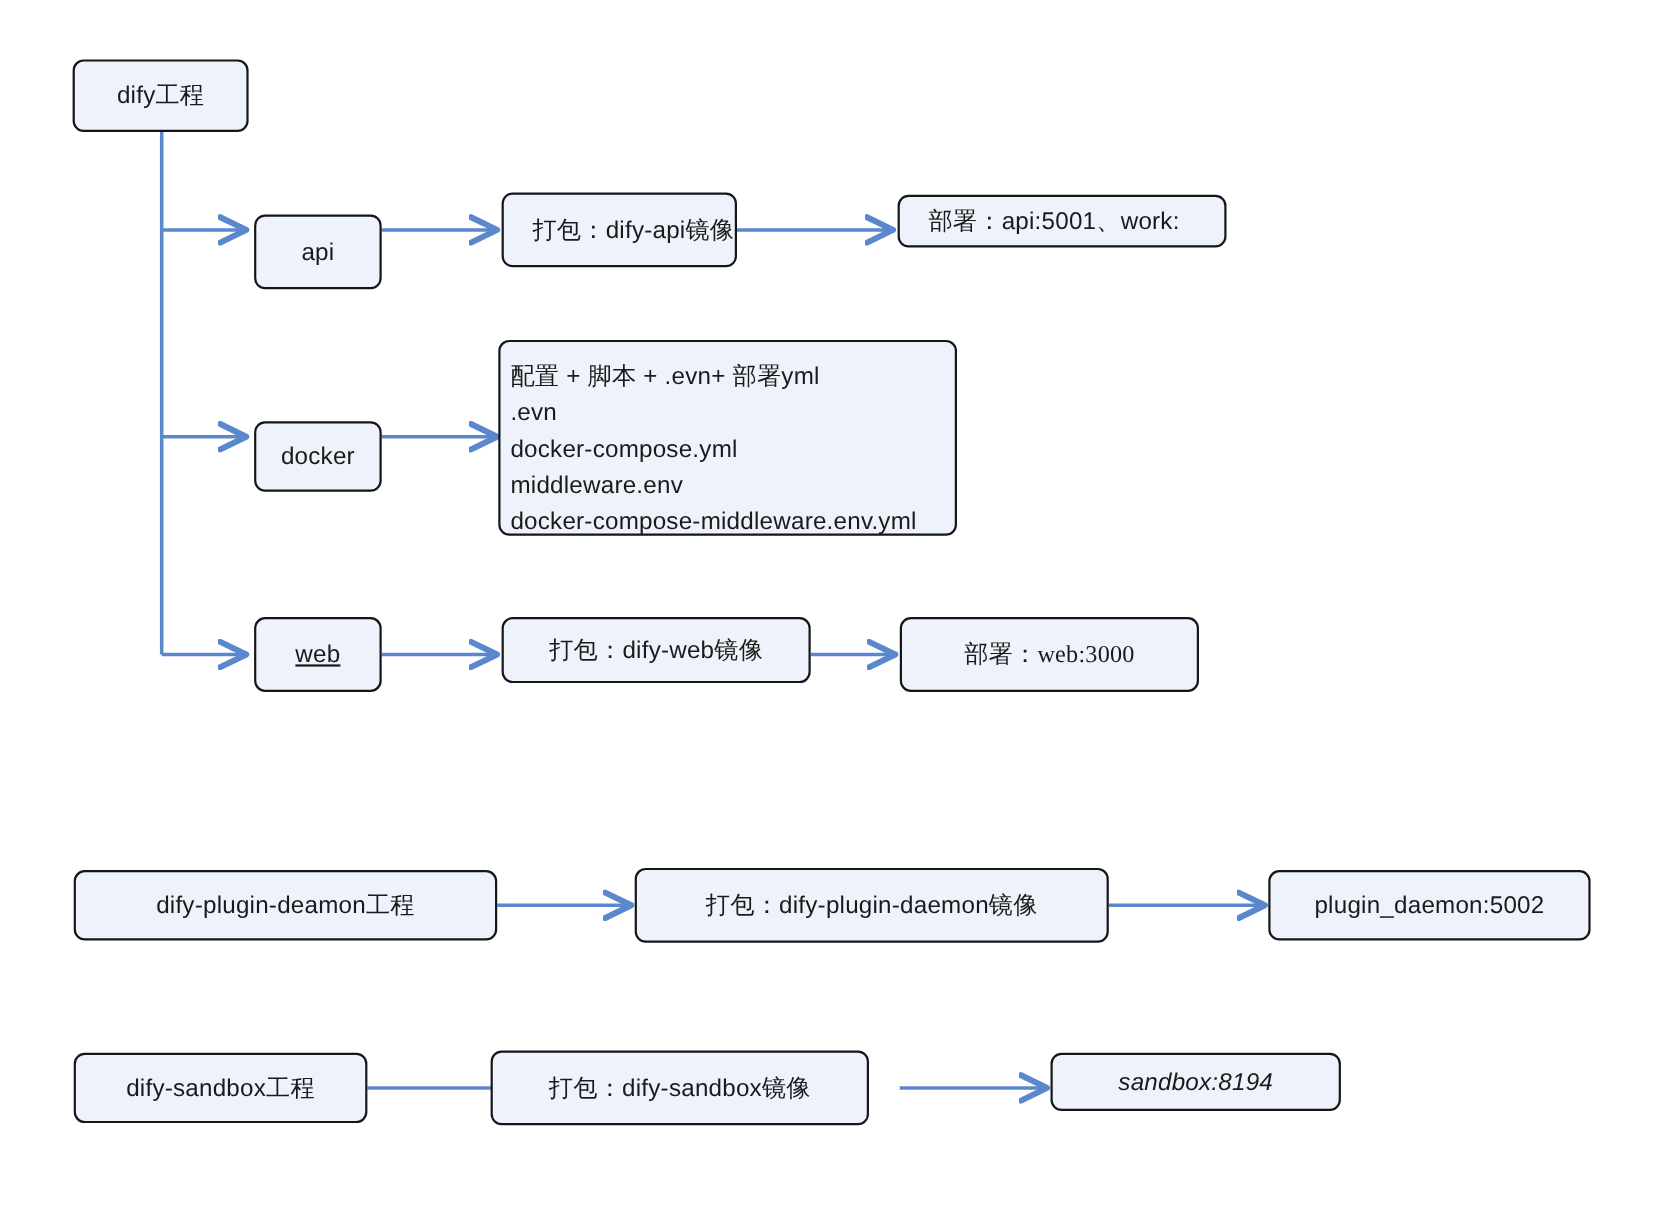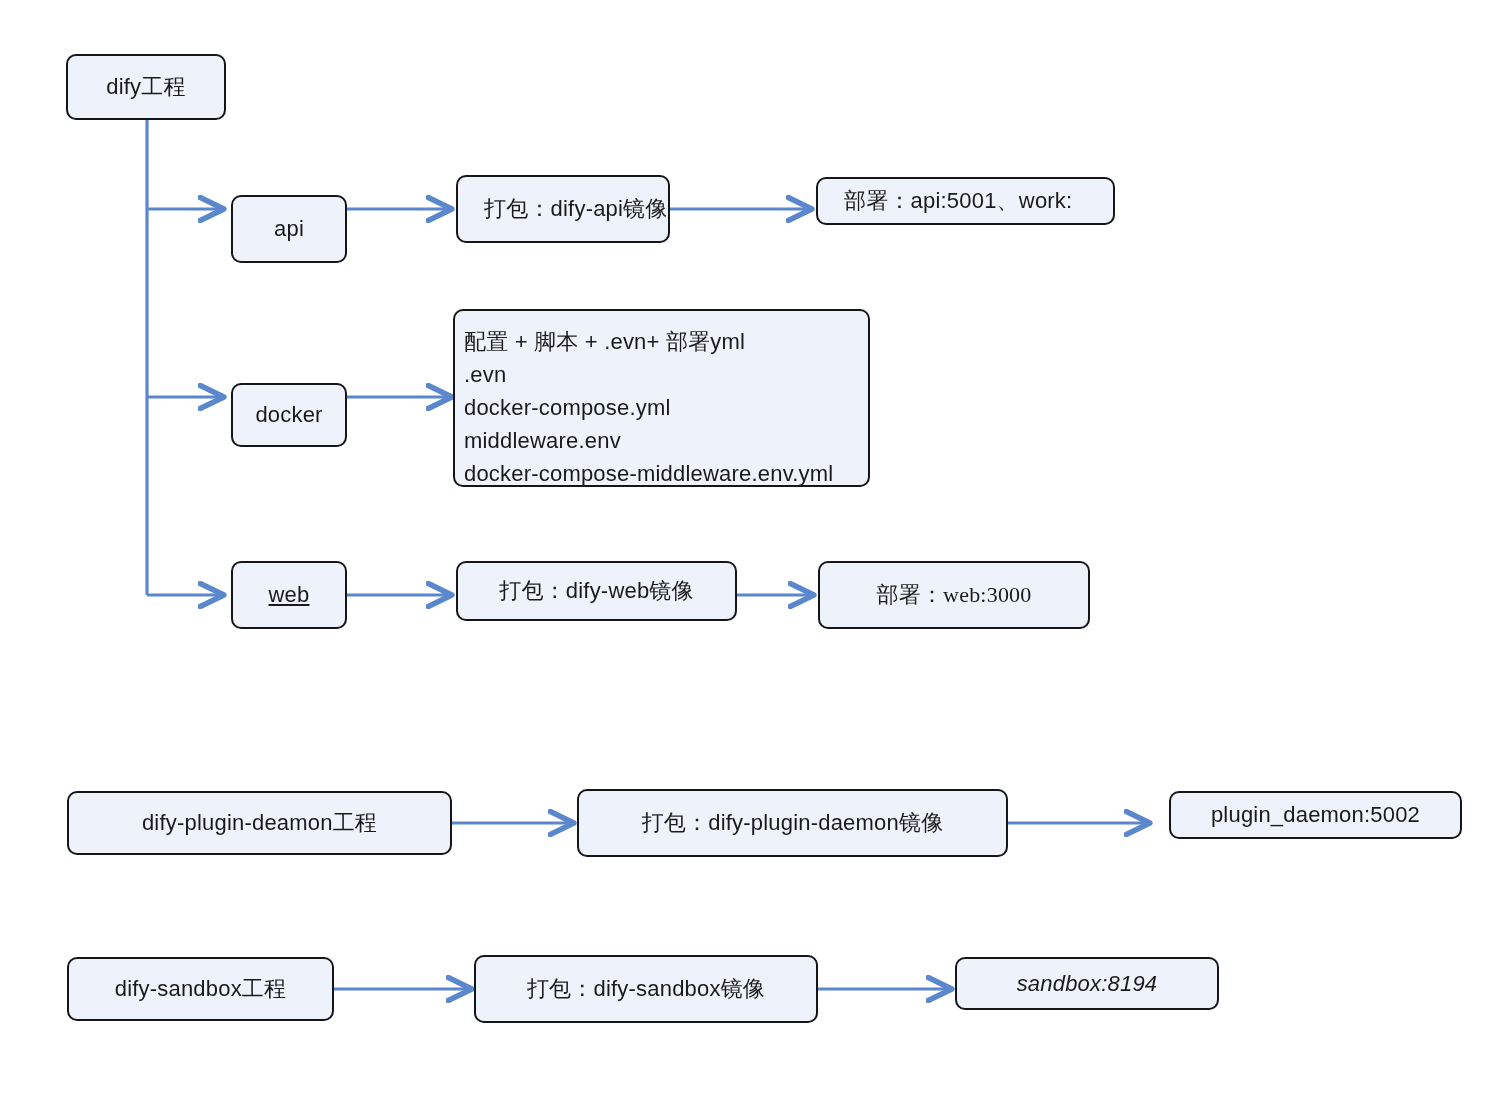--- a/index.html
+++ b/index.html
@@ -132,21 +132,21 @@
   <div class="node" style="left:231px; top:561px; width:116px; height:68px;text-decoration:underline;">web</div>
 
   <div class="node" style="left:456px; top:561px; width:281px; height:60px;">打包：dify-web镜像</div>
 
   <div class="node" style="left:818px; top:561px; width:272px; height:68px;font-family:Liberation Serif, serif;">部署：web:3000</div>
 
   <div class="node" style="left:67px; top:791px; width:385px; height:64px;">dify-plugin-deamon工程</div>
 
   <div class="node" style="left:577px; top:789px; width:431px; height:68px;">打包：dify-plugin-daemon镜像</div>
 
-  <div class="node" style="left:1153px; top:791px; width:293px; height:48px;margin-left:16px;">plugin_daemon:5002</div>
+  <div class="node" style="left:1153px; top:791px; width:293px; height:64px;">plugin_daemon:5002</div>
 
   <div class="node" style="left:67px; top:957px; width:267px; height:64px;">dify-sandbox工程</div>
 
-  <div class="node" style="left:474px; top:955px; width:344px; height:68px;">打包：dify-sandbox镜像</div>
+  <div class="node" style="left:446px; top:955px; width:344px; height:68px;">打包：dify-sandbox镜像</div>
 
   <div class="node" style="left:955px; top:957px; width:264px; height:53px;font-style:italic;">sandbox:8194</div>
 
 </div>
 
 </body></html>

